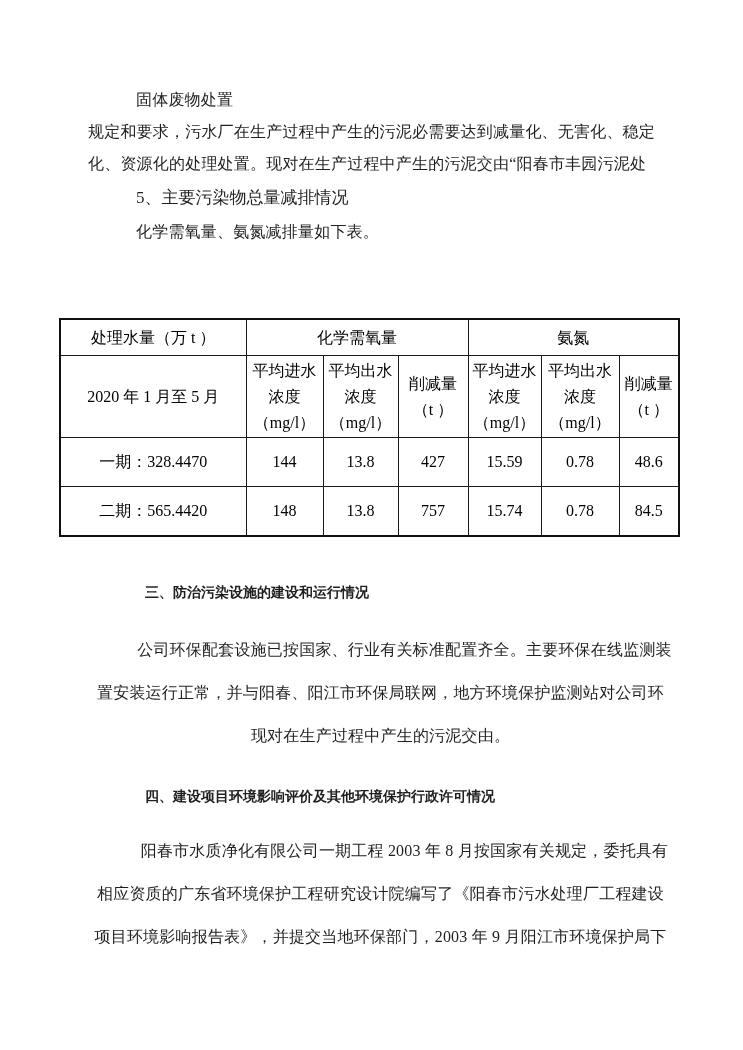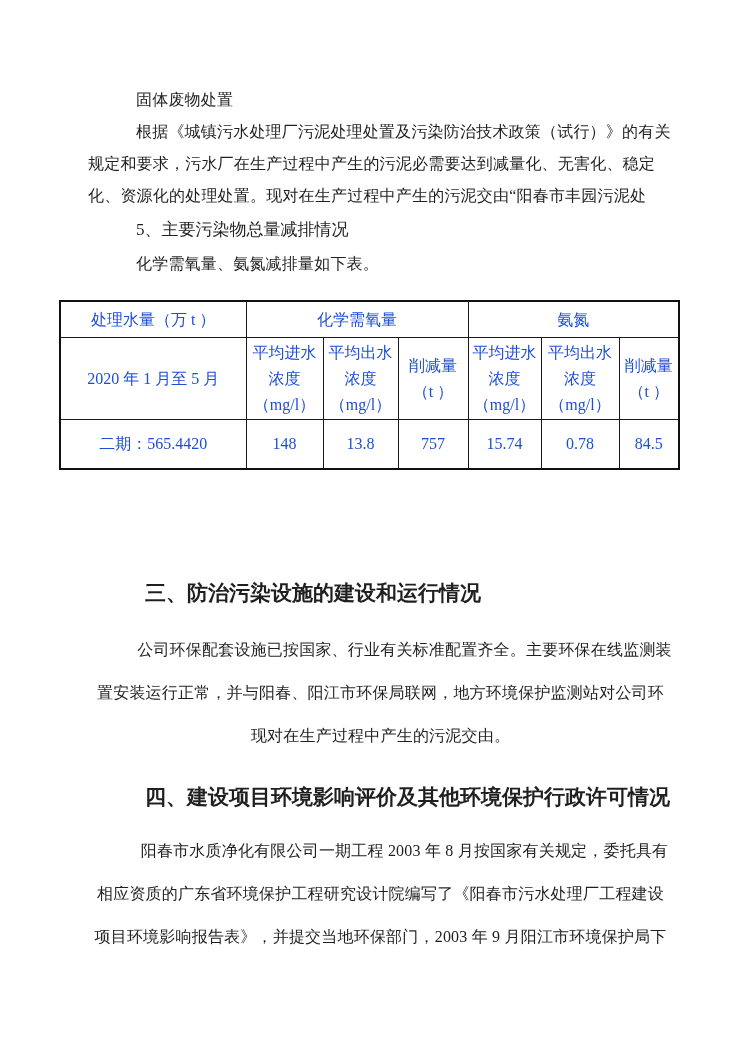--- a/index.html
+++ b/index.html
@@ -29,21 +29,21 @@
     font-size: 17px;
     font-weight: normal;
     line-height: 36px;
     height: 36px;
     white-space: nowrap;
   }
   .big-heading {
     position: absolute;
     left: 88px;
     width: 600px;
-    font-size: 21px;
+    font-size: 14px;
     font-weight: bold;
     line-height: 34px;
     text-indent: 57px;
     white-space: nowrap;
   }
   .loose-para {
     position: absolute;
     left: 88px;
     width: 585px;
   }
@@ -51,26 +51,26 @@
     font-size: 16px;
     line-height: 43px;
     height: 43px;
     white-space: nowrap;
     letter-spacing: 0.2px;
     text-align: center;
   }
   table.data {
     position: absolute;
     left: 59px;
-    top: 300px;
+    top: 318px;
     width: 619px;
     border-collapse: collapse;
     table-layout: fixed;
     font-size: 16px;
-    color: #1d4ed8;
+    color: #000000;
   }
   table.data td {
     border: 1.5px solid #1a1a1a;
     text-align: center;
     vertical-align: middle;
     padding: 0;
     white-space: pre-line;
     line-height: 26px;
     overflow: hidden;
   }
@@ -79,21 +79,20 @@
   tr.hrow2 td { height: 81px; }
   tr.drow td  { height: 48px; line-height: 48px; }
 </style>
 </head>
 <body>
 
 <div class="page">
 
   <div class="text-col" style="top:84px;">
     <div class="bodyline indent">固体废物处置</div>
-    <div class="bodyline indent">根据《城镇污水处理厂污泥处理处置及污染防治技术政策（试行）》的有关</div>
     <div class="bodyline">规定和要求，污水厂在生产过程中产生的污泥必需要达到减量化、无害化、稳定</div>
     <div class="bodyline">化、资源化的处理处置。现对在生产过程中产生的污泥交由“阳春市丰园污泥处</div>
     <div class="sub-heading indent">5、主要污染物总量减排情况</div>
     <div class="bodyline indent">化学需氧量、氨氮减排量如下表。</div>
   </div>
 
   <table class="data">
     <colgroup>
       <col style="width:186px">
         <col style="width:77px">
@@ -122,20 +121,29 @@
         <td>平均进水
 浓度
 （mg/l）</td>
         <td>平均出水
 浓度
 （mg/l）</td>
         <td>削减量
 （t ）</td>
       </tr>
       <tr class="drow">
+        <td>一期：328.4470</td>
+        <td>144</td>
+        <td>13.8</td>
+        <td>427</td>
+        <td>15.59</td>
+        <td>0.78</td>
+        <td>48.6</td>
+      </tr>
+      <tr class="drow">
         <td>二期：565.4420</td>
         <td>148</td>
         <td>13.8</td>
         <td>757</td>
         <td>15.74</td>
         <td>0.78</td>
         <td>84.5</td>
       </tr>
     </tbody>
   </table>

